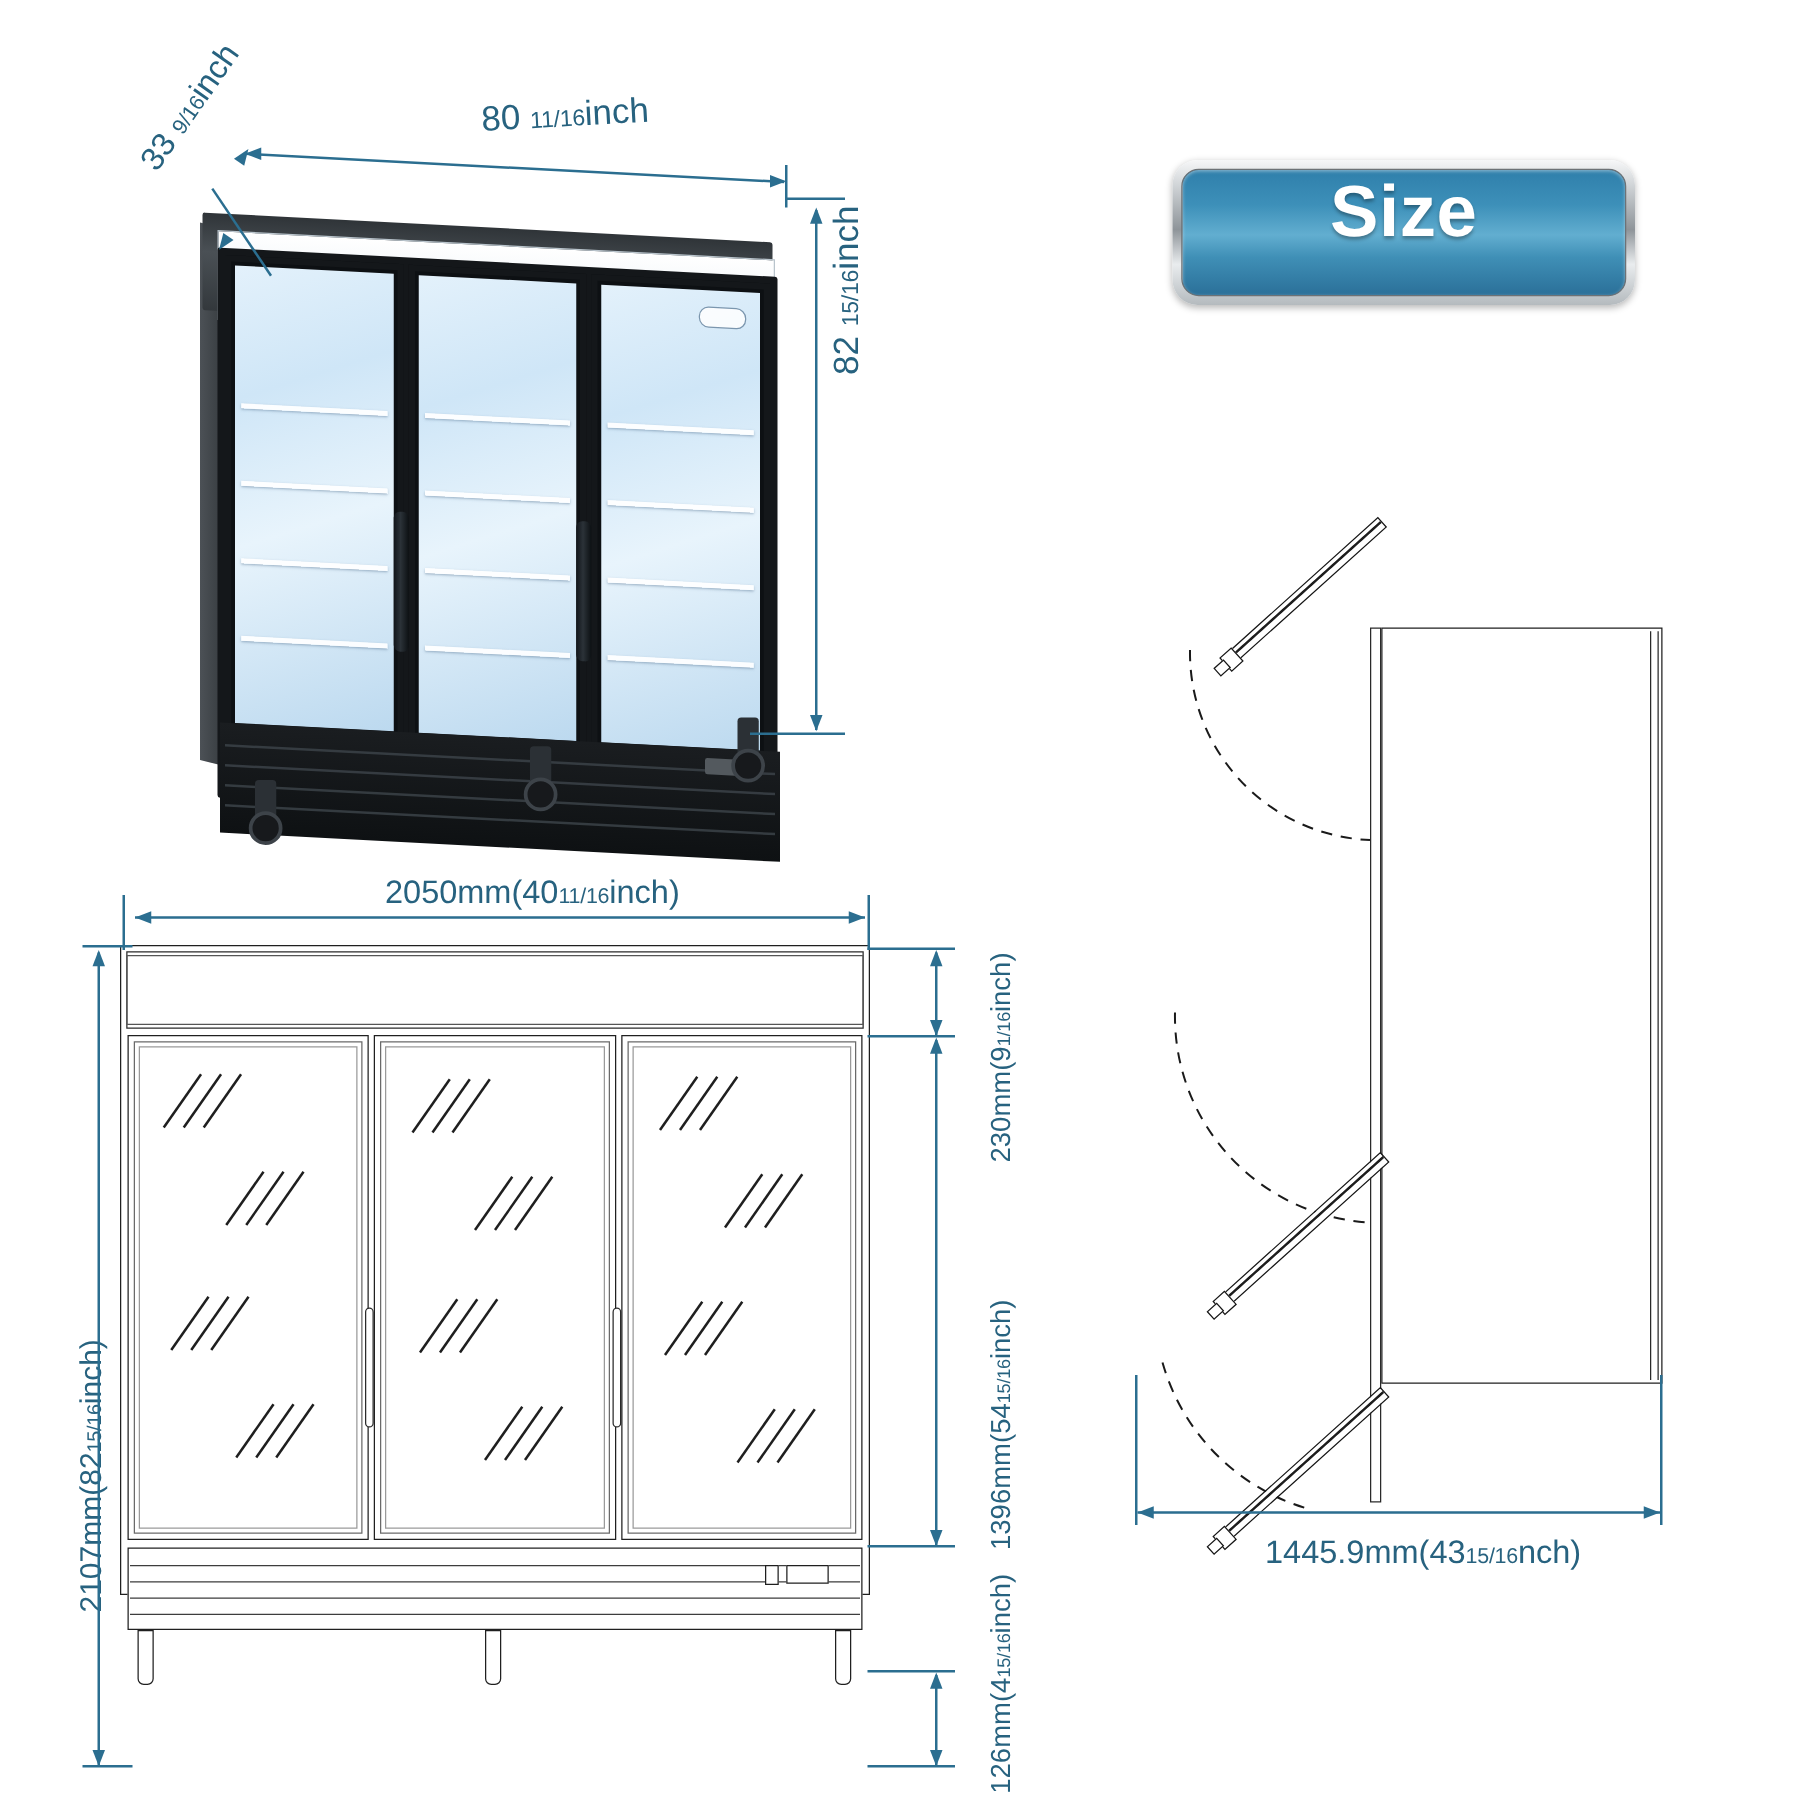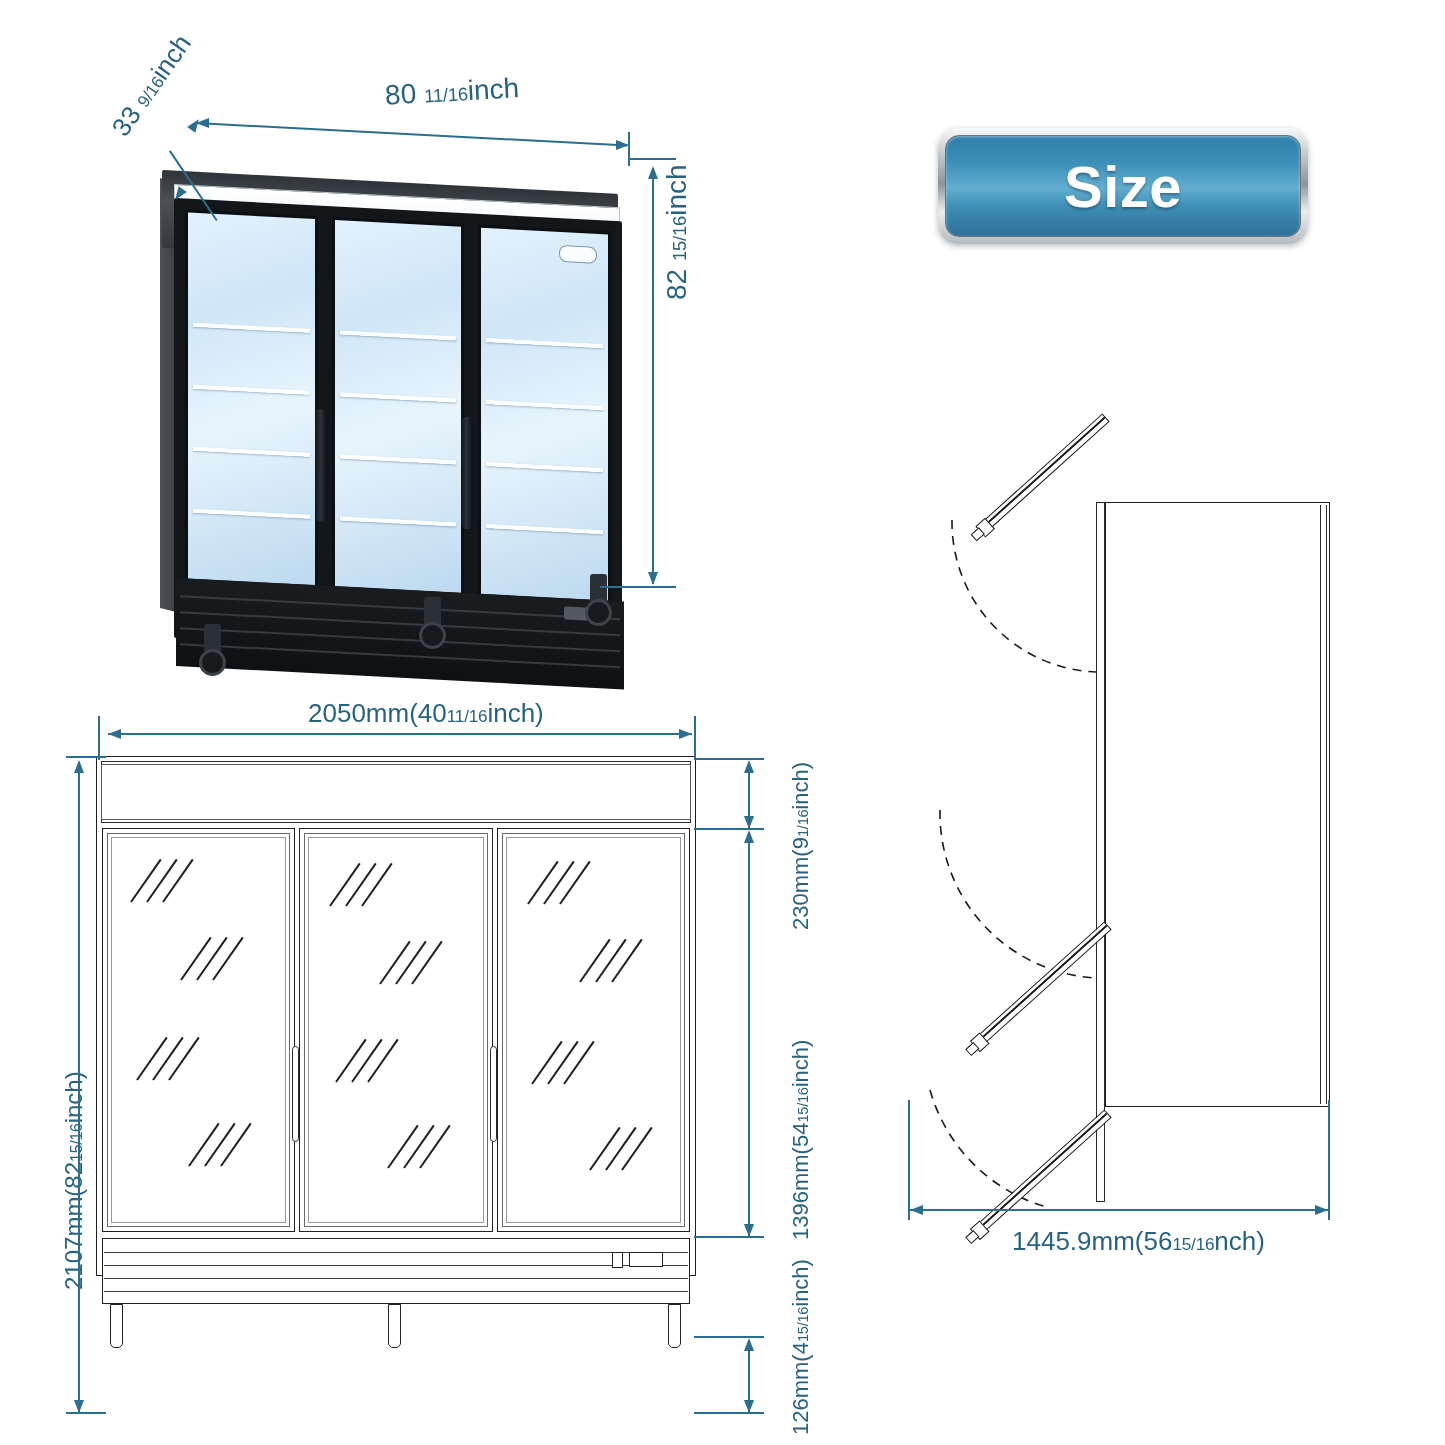--- a/index.html
+++ b/index.html
@@ -26,21 +26,21 @@
   .arrR{border-top:5px solid transparent;border-bottom:5px solid transparent;border-left:13px solid #2b6e90;}
   .arrU{border-left:5px solid transparent;border-right:5px solid transparent;border-bottom:13px solid #2b6e90;}
   .arrD{border-left:5px solid transparent;border-right:5px solid transparent;border-top:13px solid #2b6e90;}
 
   
   .size-badge{left:938px;top:128px;width:370px;height:116px;border-radius:20px;
     background:linear-gradient(180deg,#f6f7f8 0%,#cfd3d6 18%,#8e9499 48%,#e9ecee 72%,#b4babe 100%);
     box-shadow:0 2px 6px rgba(0,0,0,.28);padding:7px;box-sizing:border-box;}
   .size-inner{width:100%;height:100%;border-radius:14px;box-sizing:border-box;
     background:linear-gradient(180deg,#2f7fab 0%,#3d90b9 28%,#62aed0 52%,#3f8fb6 70%,#2b7099 100%);
-    display:flex;align-items:center;justify-content:center;border:1px solid #6d7276;
+    display:flex;align-items:flex-start;justify-content:center;border:1px solid #6d7276;
     box-shadow:inset 0 1px 3px rgba(255,255,255,.45);}
   .size-text{color:#fff;font-size:58px;font-weight:bold;letter-spacing:.5px;
     text-shadow:0 2px 3px rgba(0,0,0,.32);font-family:"Liberation Sans","DejaVu Sans",sans-serif;}
 
   
   .photo{left:152px;top:112px;width:496px;height:560px;}
   .cab-top{position:absolute;left:10px;top:58px;width:456px;height:78px;
     background:linear-gradient(180deg,#2f3438 0%,#4a5055 40%,#33383c 100%);
     transform:skewY(3.0deg);transform-origin:left top;border-radius:2px;}
   .canopy{position:absolute;left:22px;top:72px;width:446px;height:72px;
@@ -335,21 +335,21 @@
       <div class="leaf-pin"></div>
     </div>
 
     <div class="leaf" style="left:38px;top:718px;width:170px;transform:rotate(-42deg);">
       <div class="leaf-cap"></div>
       <div class="leaf-pin"></div>
     </div>
   </div>
 
   <div class="abs dim dim-26" style="left:1012px;top:1228px;">
-    <span>1445.9mm</span><span>(56</span><span class="frac">15/16</span><span>nch)</span>
+    <span>1445.9mm</span><span>(43</span><span class="frac">15/16</span><span>nch)</span>
   </div>
   <div class="abs rule hline" style="left:910px;top:1209px;width:418px;"></div>
   <div class="abs arrL" style="left:910px;top:1205px;"></div>
   <div class="abs arrR" style="left:1315px;top:1205px;"></div>
   <div class="abs rule vline" style="left:908px;top:1100px;height:120px;"></div>
   <div class="abs rule vline" style="left:1328px;top:1100px;height:120px;"></div>
 
 </div>
 
 </body></html>

